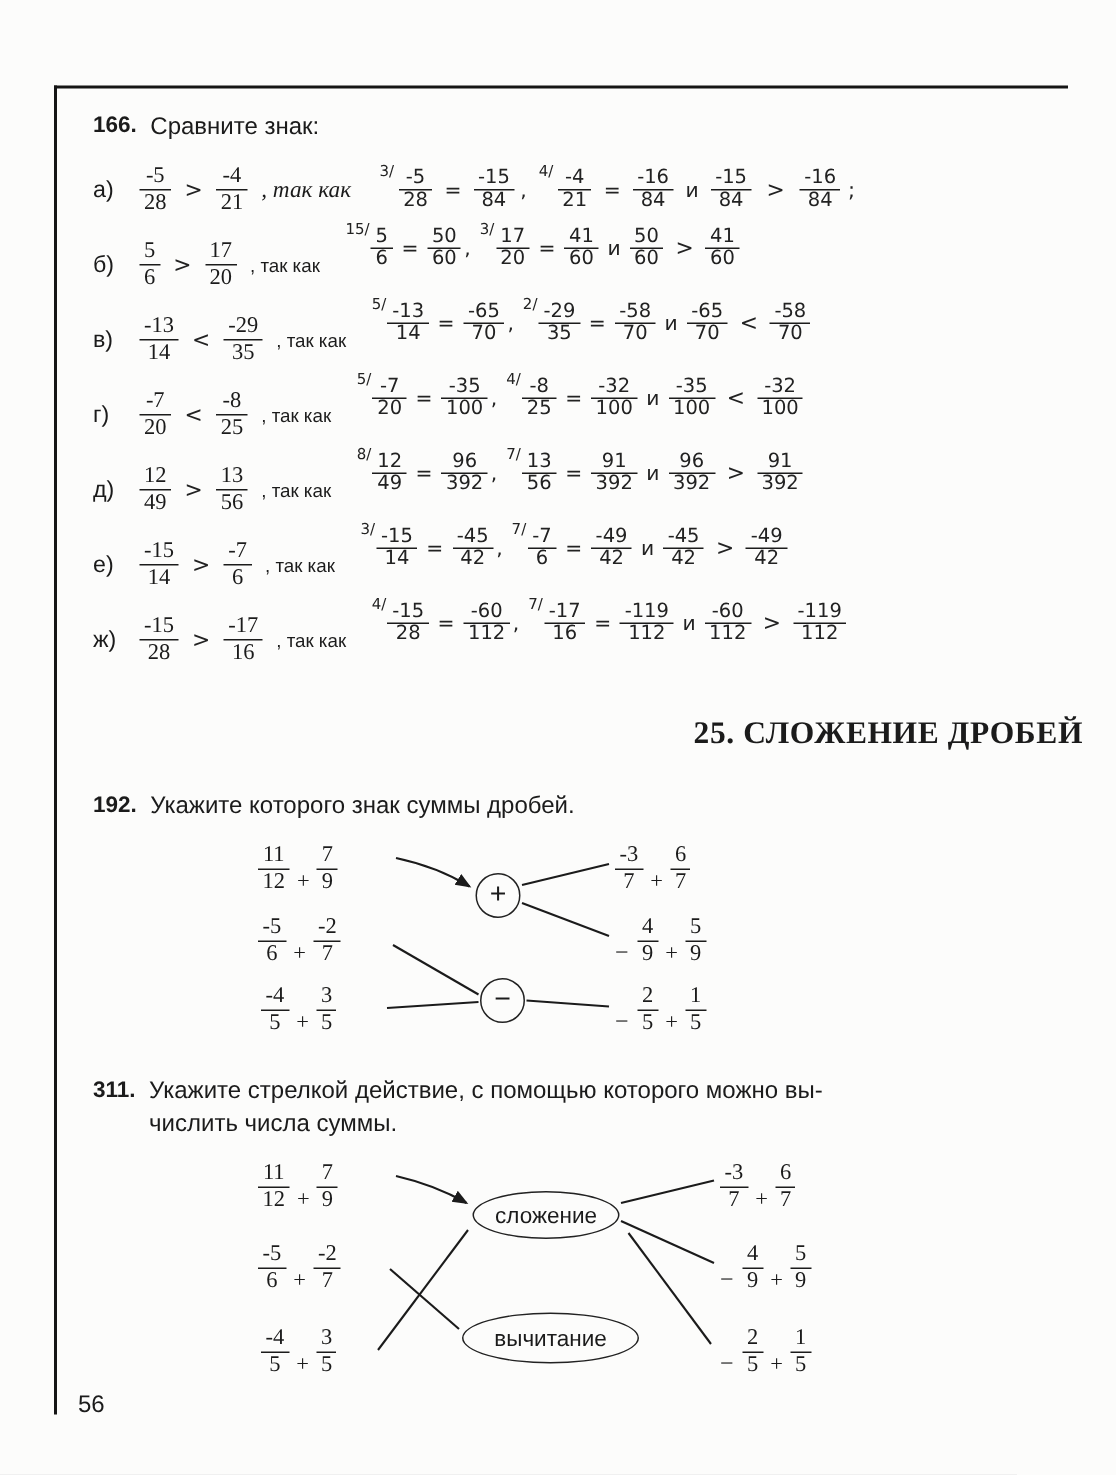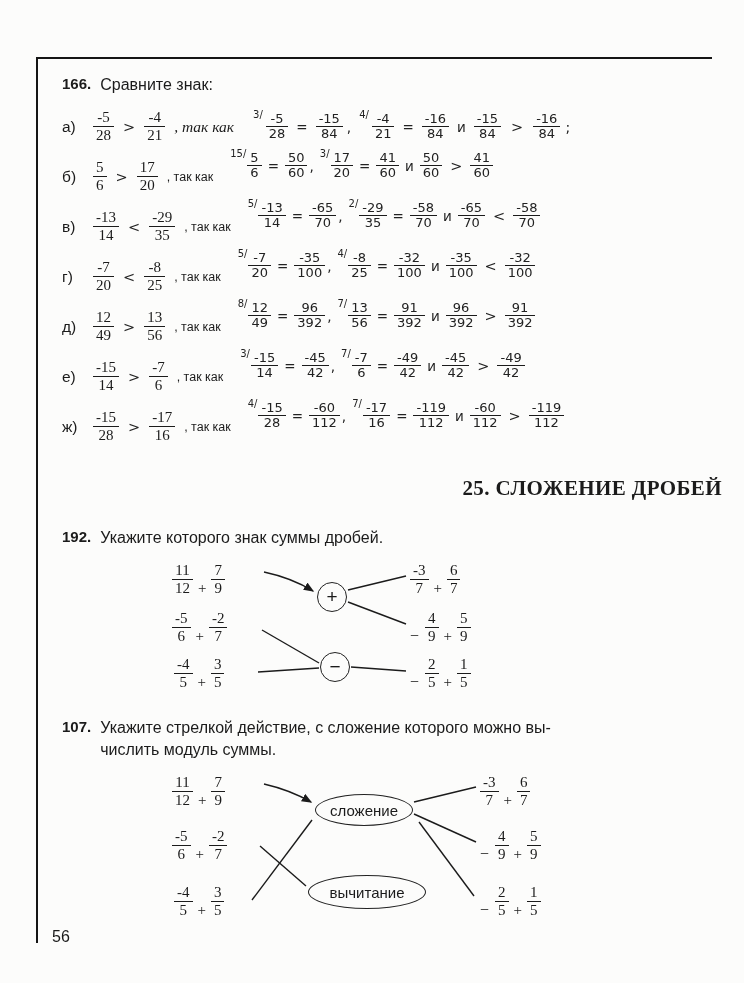--- a/index.html
+++ b/index.html
@@ -509,24 +509,24 @@
           <span class="frac pr">
               <span class="fn">1</span>
               <span class="fd">5</span>
             </span>
         </div>
       </div>
     </section>
 
     <section>
       <div class="prob-head">
-        <span class="pnum">107.</span>
+        <span class="pnum">311.</span>
         <span class="ptext">
-          <span>Укажите стрелкой действие, с сложение которого можно вы-</span><br>
-          <span>числить модуль суммы.</span>
+          <span>Укажите стрелкой действие, с помощью которого можно вы-</span><br>
+          <span>числить числа суммы.</span>
         </span>
       </div>
       <div class="diagram d168">
         <svg class="lines" width="620" height="172">
           <defs>
             <marker id="arr168" markerWidth="9" markerHeight="8" refX="6.5" refY="3" orient="auto">
               <path d="M0,0 L7.5,3 L0,6 z" fill="#1b1b1b"></path>
             </marker>
           </defs>
           <path d="M202,12 Q228,18 249,30" fill="none" stroke="#1b1b1b" stroke-width="1.4" marker-end="url(#arr168)"></path>

